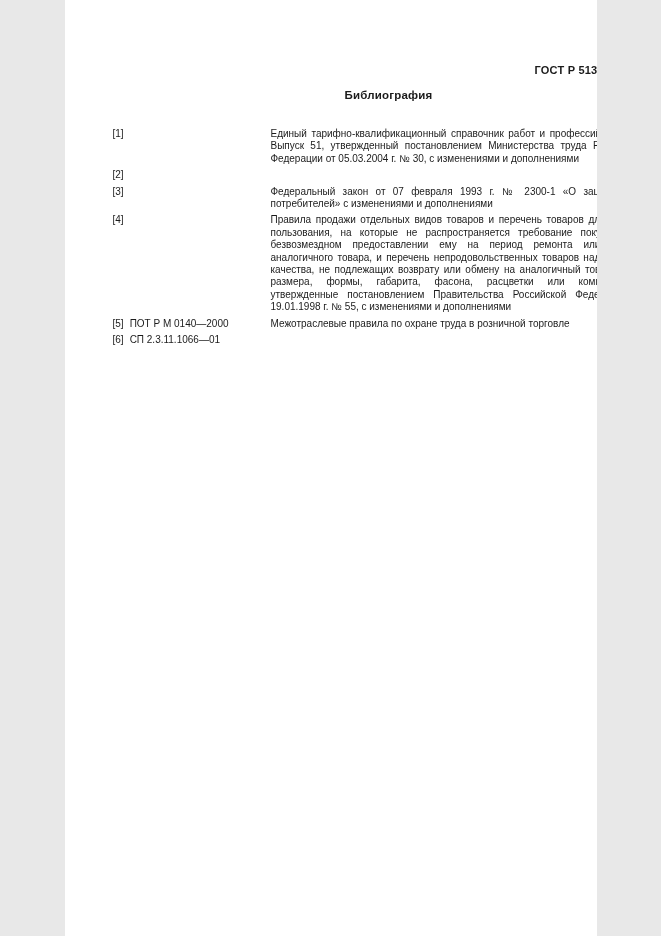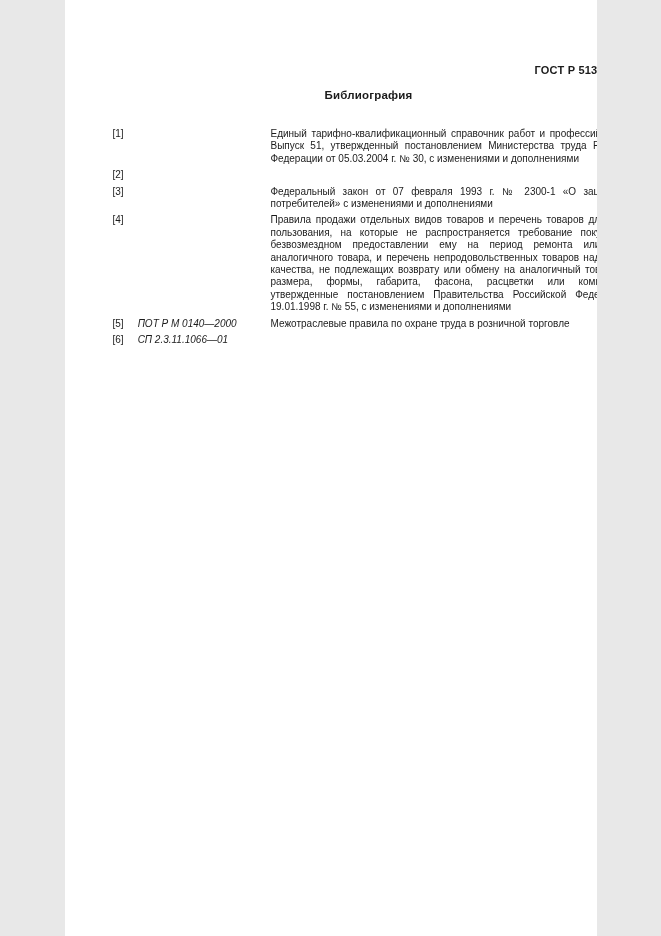--- a/index.html
+++ b/index.html
@@ -21,21 +21,21 @@
     width: 534px;
     text-align: right;
     font-size: 11px;
     font-weight: bold;
     line-height: 1;
     letter-spacing: 0.2px;
   }
   .doc-title {
     position: absolute;
     top: 90px;
-    left: 37px;
+    left: 57px;
     width: 534px;
     text-align: center;
     font-size: 11.5px;
     font-weight: bold;
     line-height: 1;
     letter-spacing: 0.2px;
   }
   .refs {
     position: absolute;
     top: 128px;
@@ -48,22 +48,21 @@
     display: flex;
     align-items: flex-start;
     margin-bottom: 4px;
   }
   .ref-label-cell {
     width: 130px;
     flex-shrink: 0;
     white-space: nowrap;
   }
   .ref-code {
-    margin-left: 14px;
-    font-style: italic;
+    margin-left: 6px;
   }
   .ref-code:empty { display: none; }
   .ref-text {
     flex: 1 1 auto;
     text-align: justify;
     margin-left: 28px;
   }
   .page-number {
     position: absolute;
     top: 843px;

